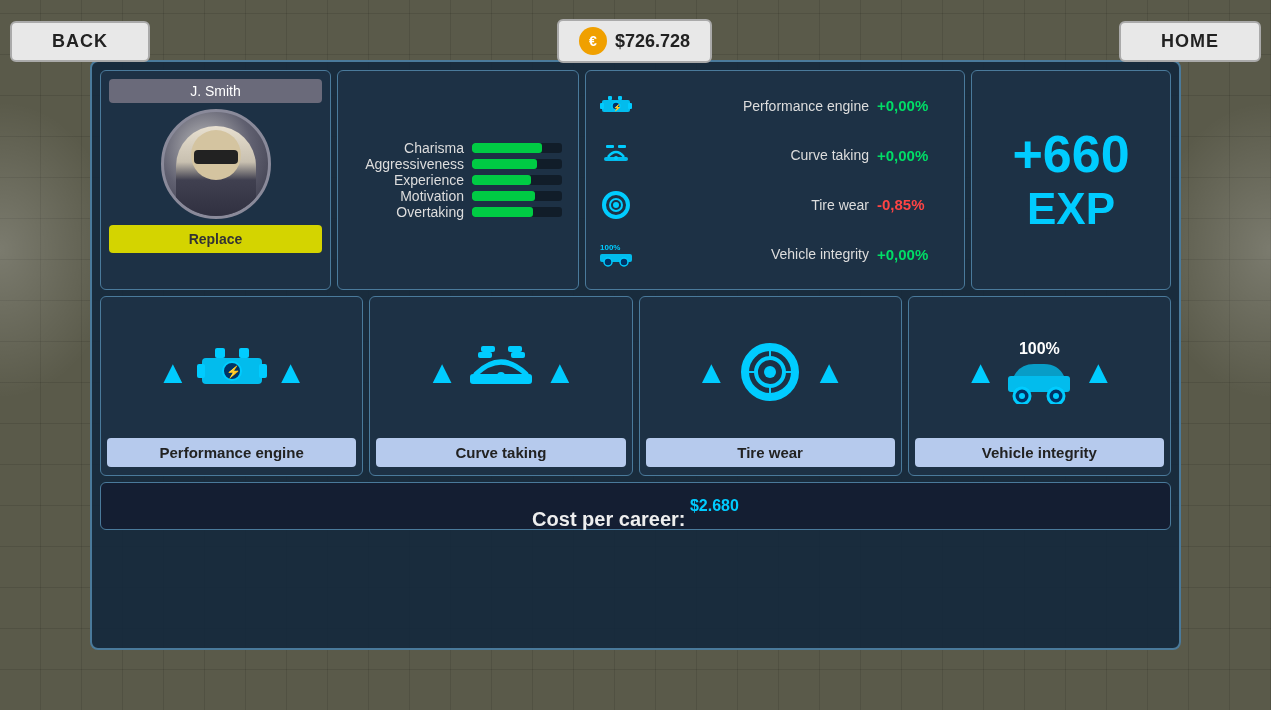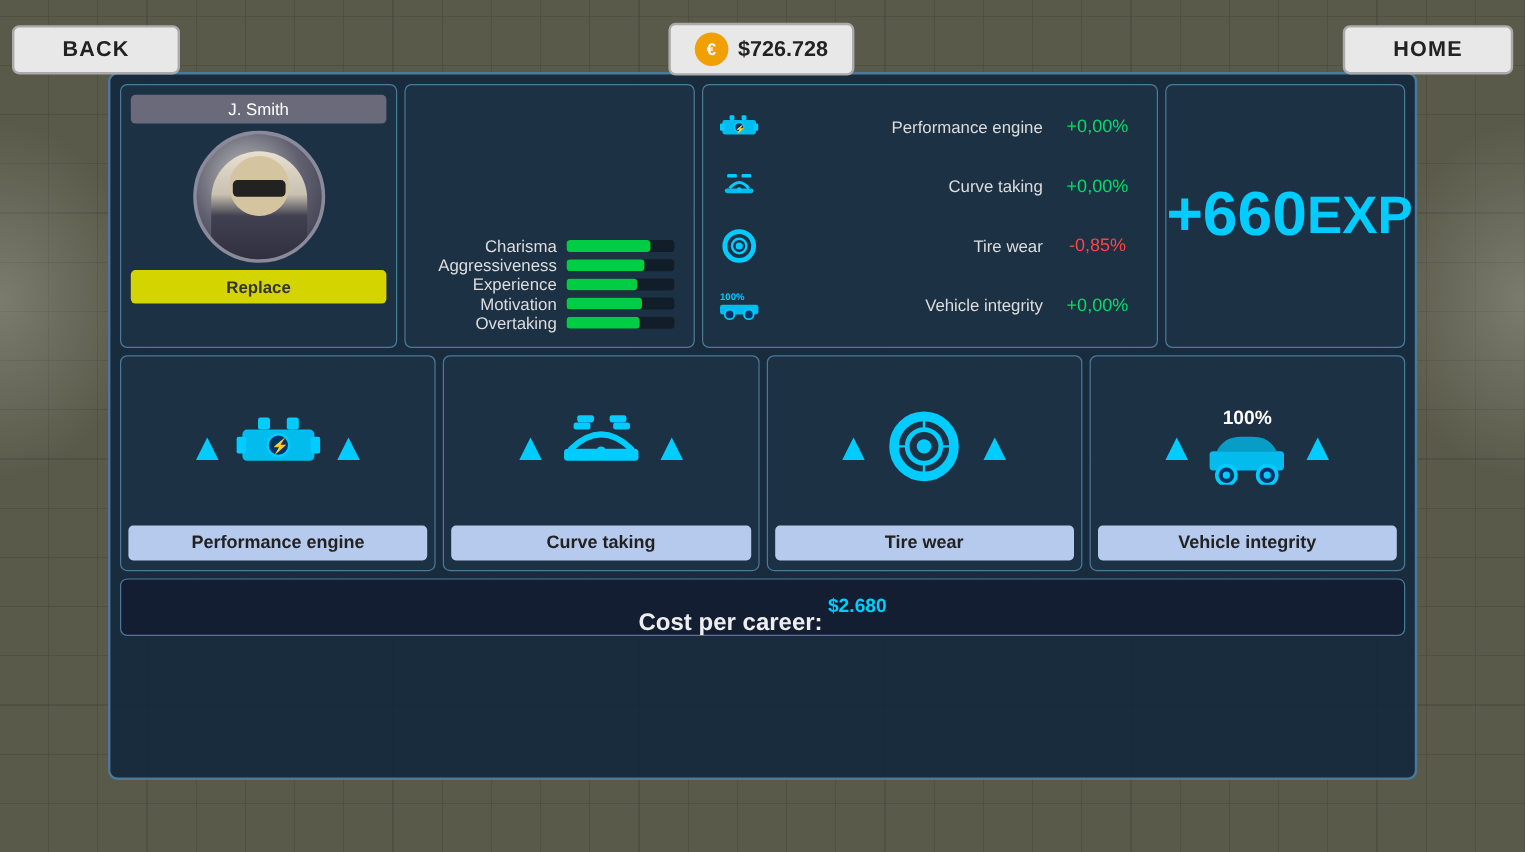--- a/index.html
+++ b/index.html
@@ -181,21 +181,21 @@
 
     
     .stats-panel {
       flex: 1;
       background: rgba(30, 50, 70, 0.9);
       border: 1px solid #4a7a9b;
       border-radius: 6px;
       padding: 12px 16px;
       display: flex;
       flex-direction: column;
-      justify-content: flex-end;
+      justify-content: center;
     }
 
     .stat-row {
       display: flex;
       align-items: center;
       gap: 8px;
     }
 
     .stat-label {
       color: #ddd;
@@ -248,38 +248,38 @@
 
     .perf-label {
       flex: 1;
       text-align: right;
       color: #ddd;
       font-size: 14px;
     }
 
     .perf-value {
       font-size: 15px;
-      font-weight: normal;
+      font-weight: bold;
       min-width: 75px;
-      text-align: center;
+      text-align: left;
     }
 
     .value-green { color: #00dd66; }
     .value-red { color: #ff4444; }
 
     
     .exp-panel {
       width: 200px;
       background: rgba(30, 50, 70, 0.9);
       border: 1px solid #4a7a9b;
       border-radius: 6px;
       display: flex;
-      flex-direction: row;
-      align-items: center;
-      justify-content: space-between;
+      flex-direction: column;
+      align-items: center;
+      justify-content: center;
       flex-shrink: 0;
     }
 
     .exp-value {
       color: #00ccff;
       font-size: 52px;
       font-weight: bold;
       line-height: 1.1;
     }
 

